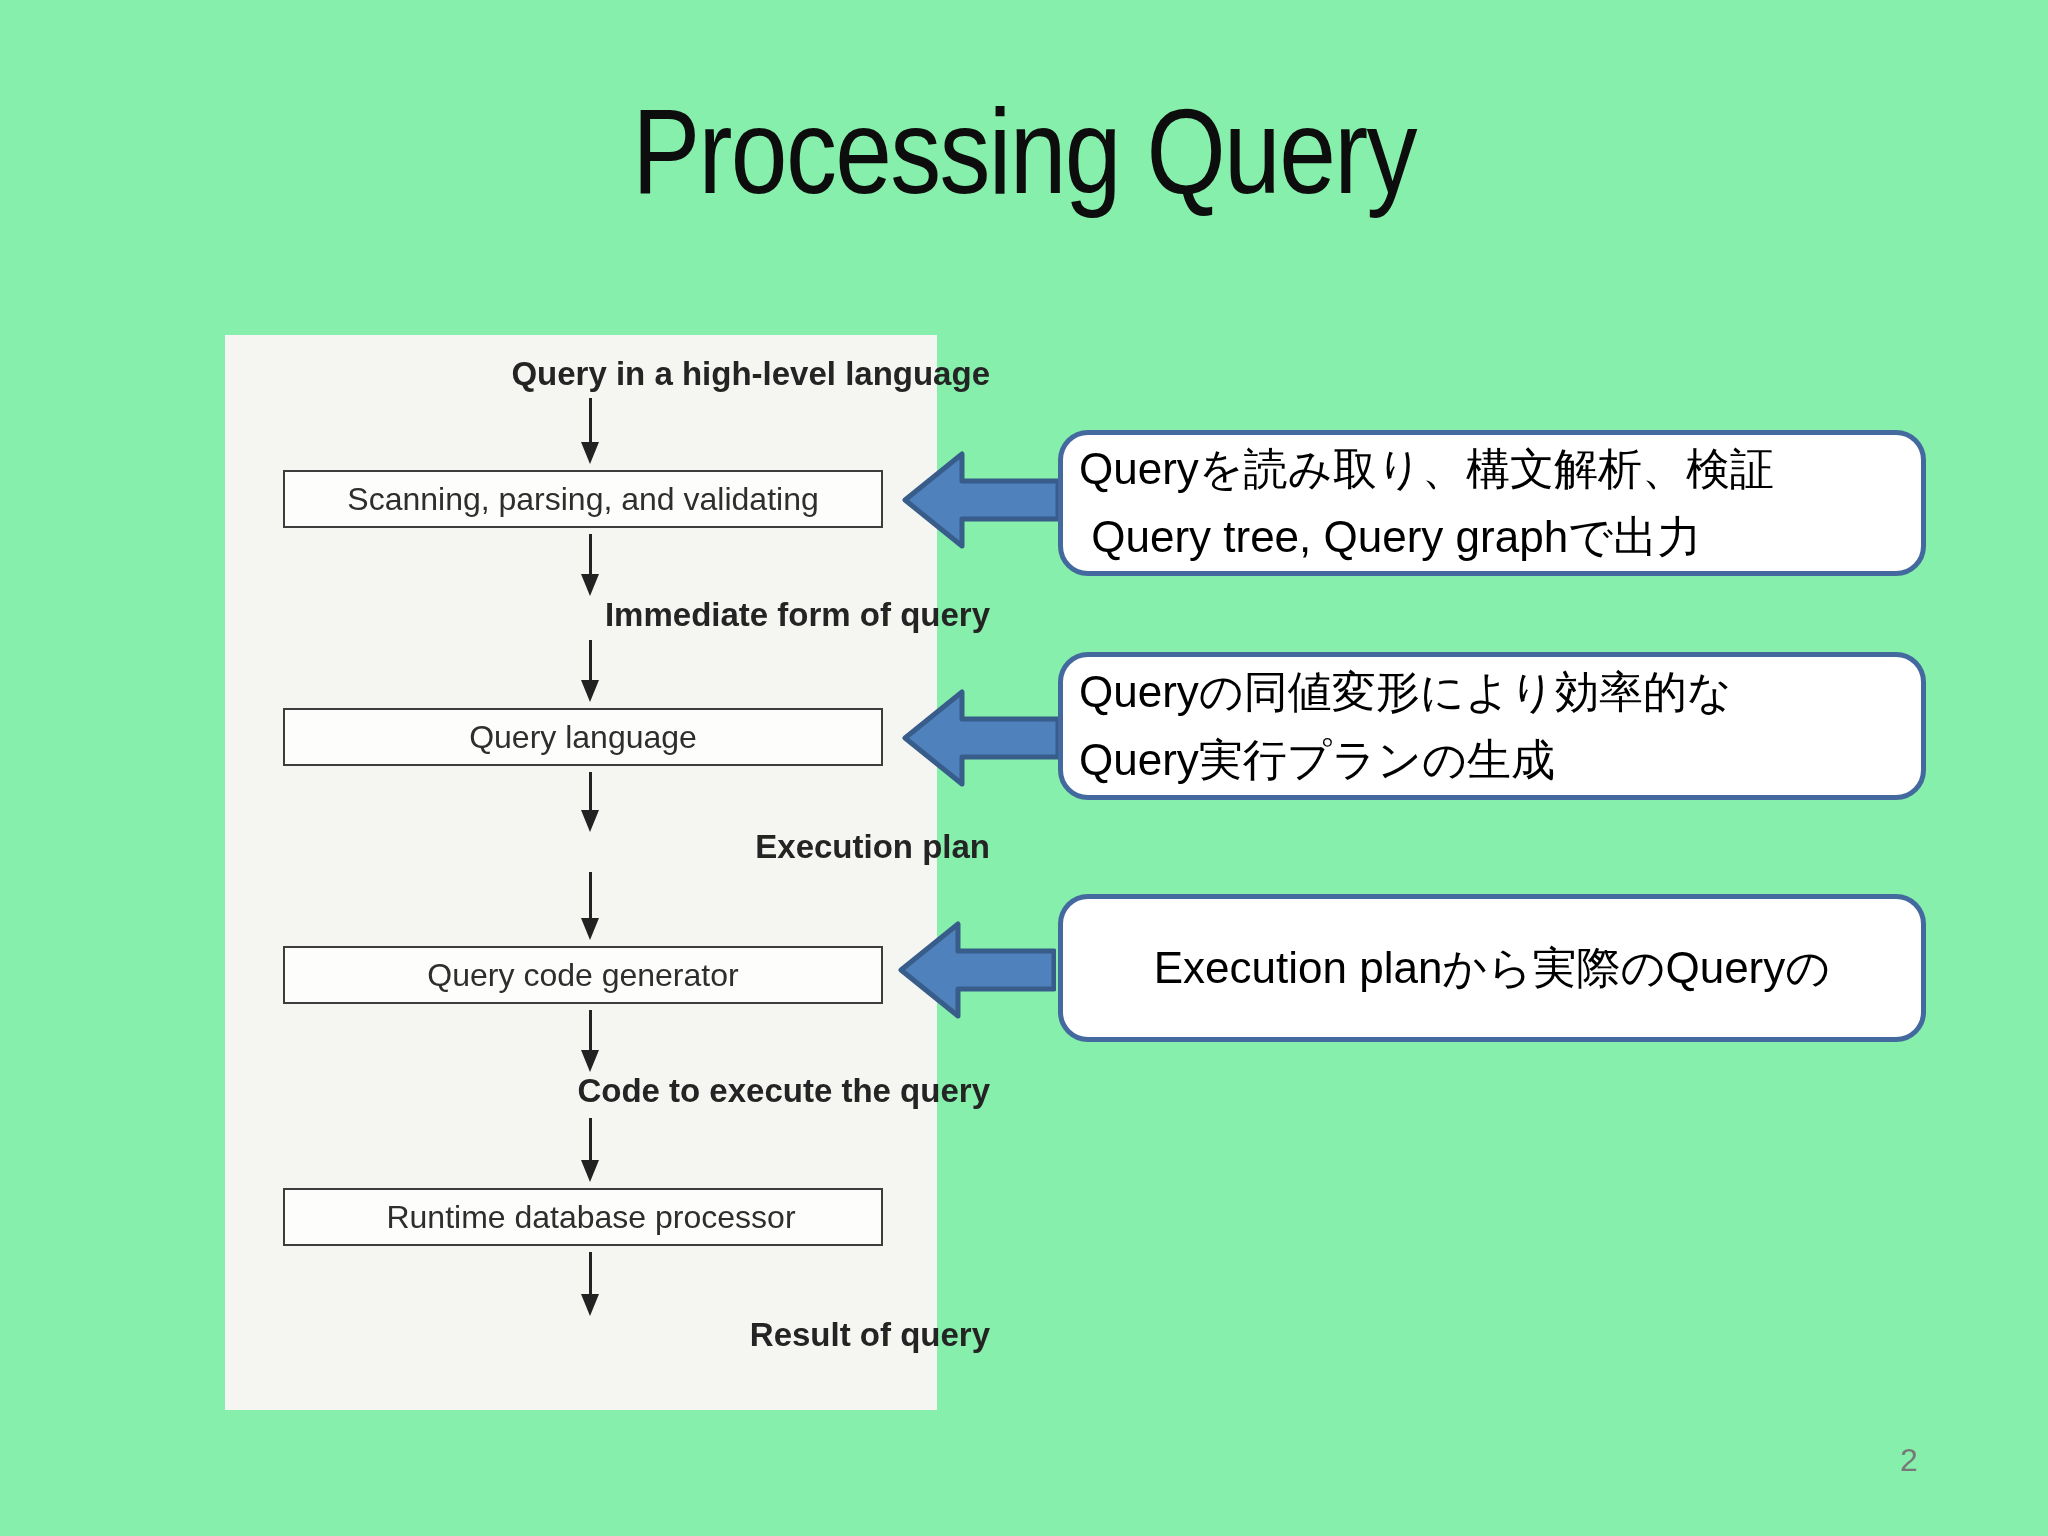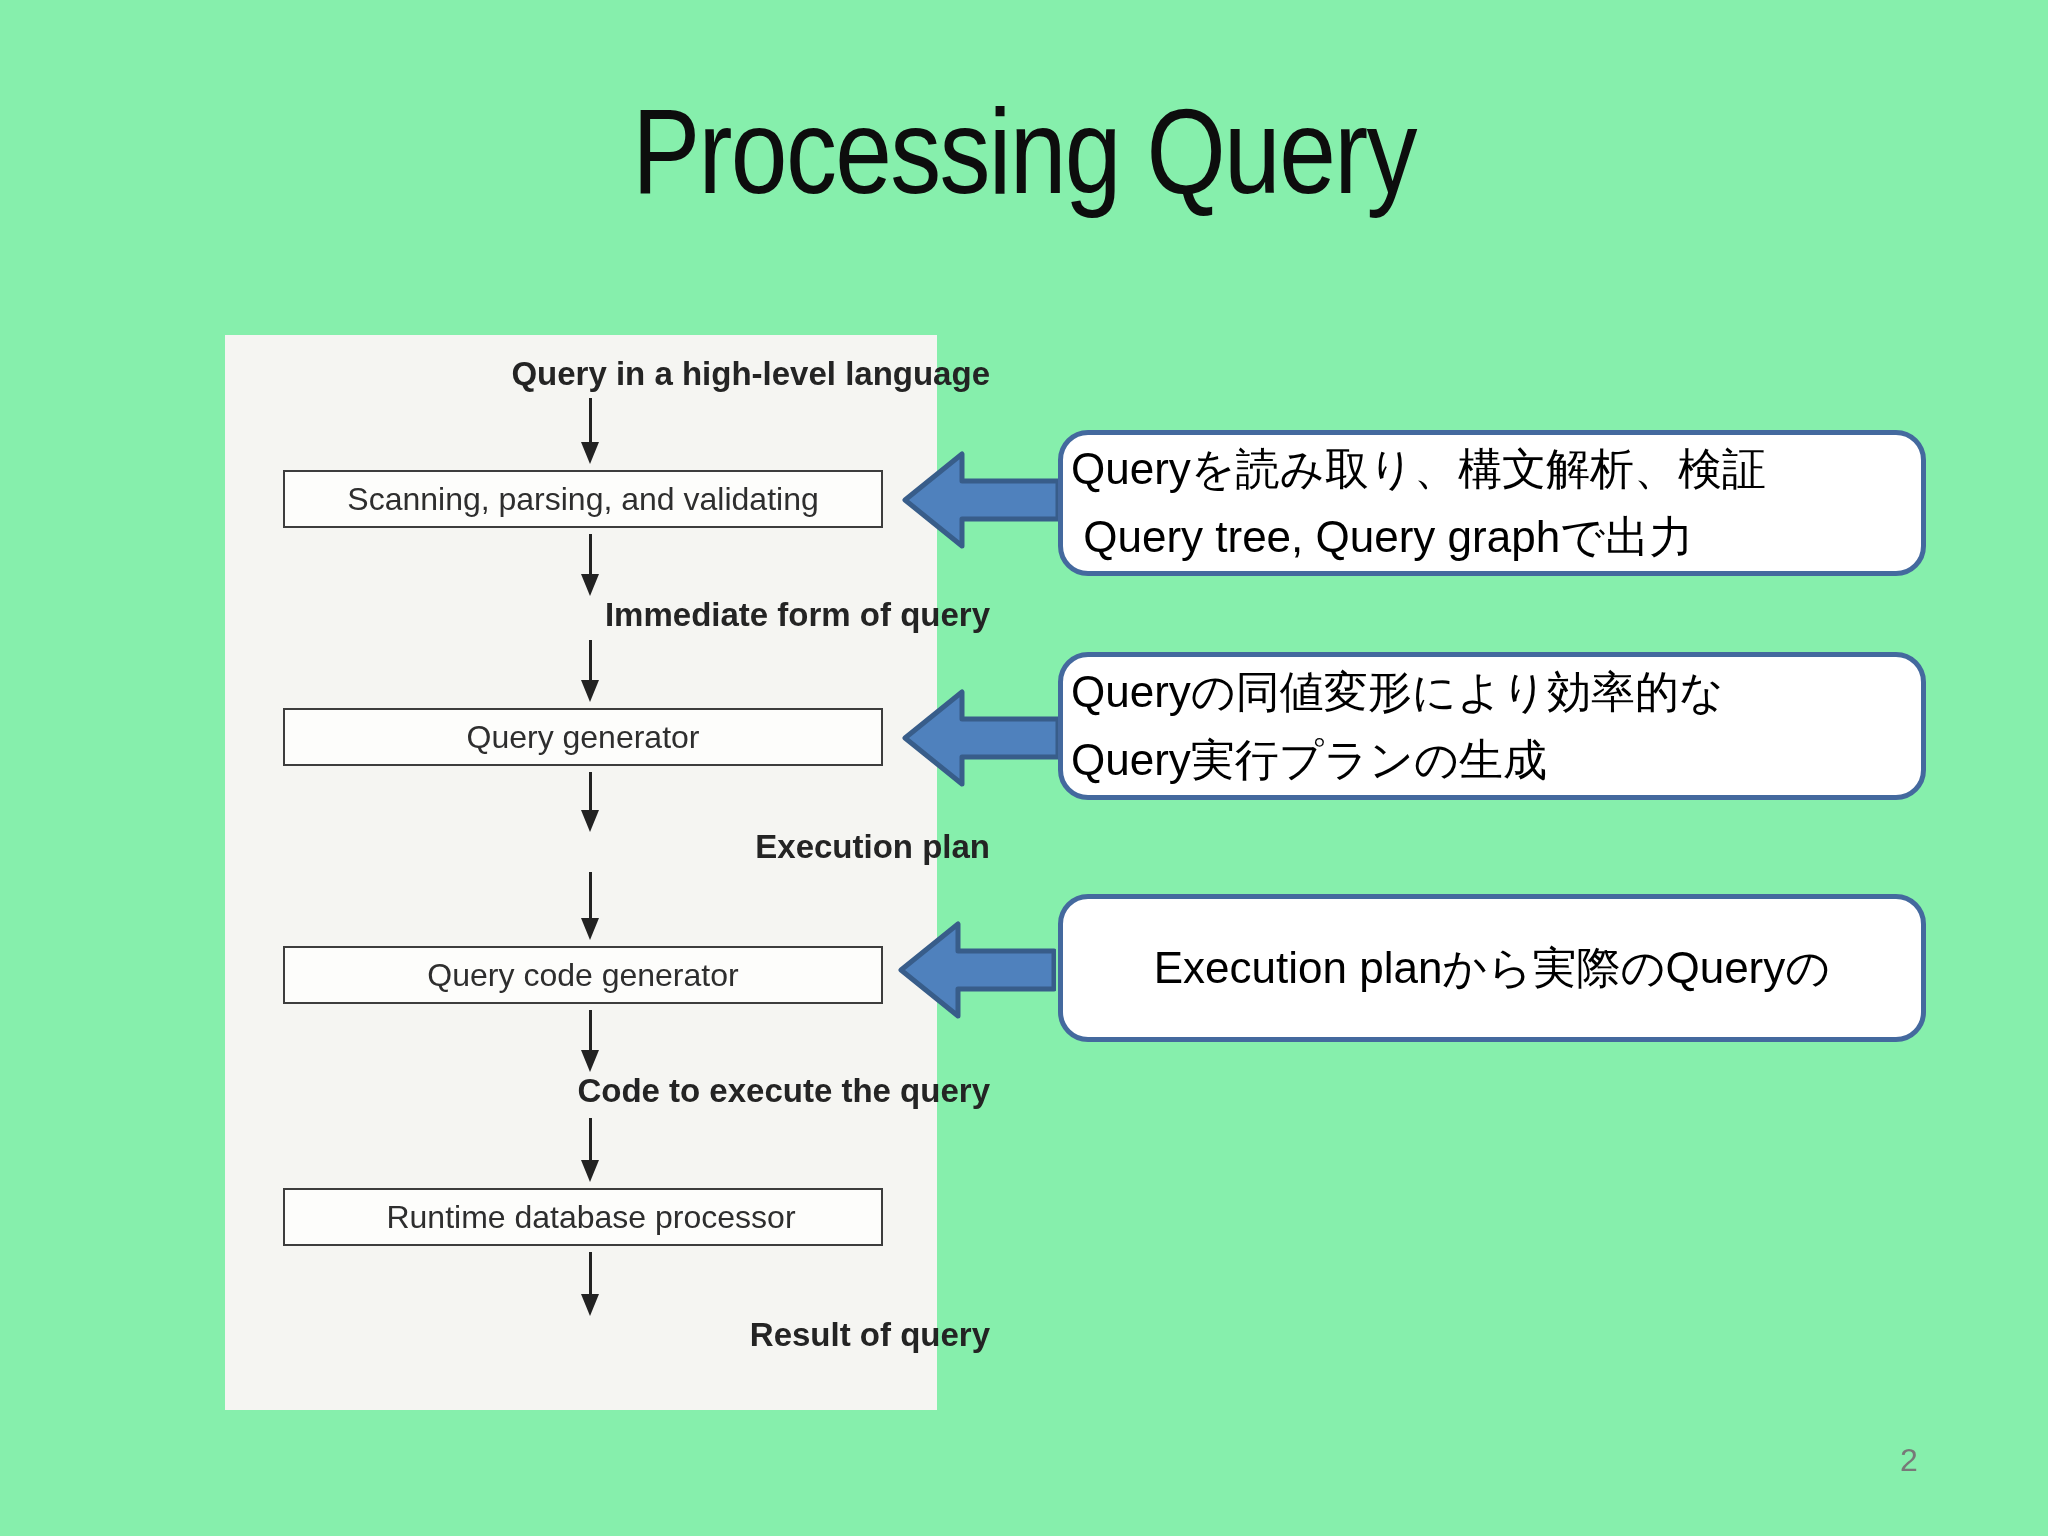--- a/index.html
+++ b/index.html
@@ -64,21 +64,21 @@
   }
   .ba{position:absolute;width:158px;height:104px;}
   .callout{
     position:absolute;
     left:1058px;width:868px;
     background:#ffffff;
     border:5px solid #44699E;
     border-radius:30px;
     box-sizing:border-box;
     display:flex;flex-direction:column;justify-content:center;
-    padding:0 8px;
+    padding:0 16px;
   }
   .cline{
     font-size:44px;
     line-height:68px;
     color:#000000;
     white-space:pre;
   }
   .pagenum{
     position:absolute;
     left:1900px;top:1442px;
@@ -95,21 +95,21 @@
 
   <div class="scan-bg"></div>
 
   <div class="flabel" style="top:355px;">Query in a high-level language</div>
   <div class="flabel" style="top:596px;">Immediate form of query</div>
   <div class="flabel" style="top:828px;">Execution plan</div>
   <div class="flabel" style="top:1072px;">Code to execute the query</div>
   <div class="flabel" style="top:1316px;">Result of query</div>
 
   <div class="fbox" style="top:470px;">Scanning, parsing, and validating</div>
-  <div class="fbox" style="top:708px;">Query generator</div>
+  <div class="fbox" style="top:708px;">Query language</div>
   <div class="fbox" style="top:946px;">Query code generator</div>
   <div class="fbox" style="top:1188px;padding-left:16px;">Runtime database processor</div>
 
   <div class="varrow" style="top:398px;height:66px;">
       <span class="vline"></span>
       <span class="vhead"></span>
     </div>
   <div class="varrow" style="top:534px;height:62px;">
       <span class="vline"></span>
       <span class="vhead"></span>

